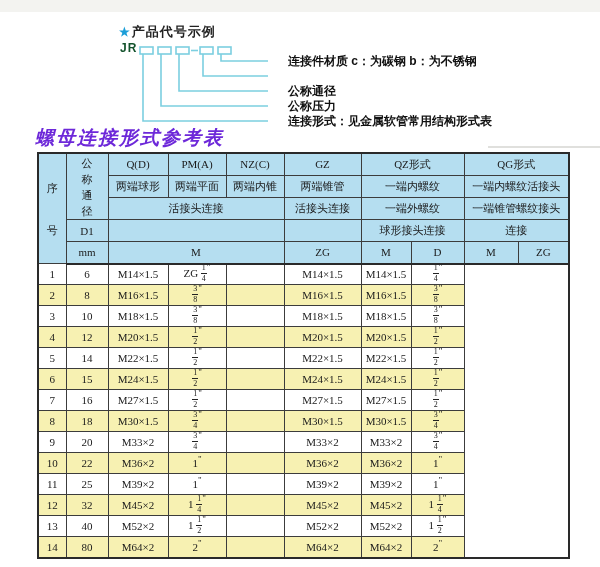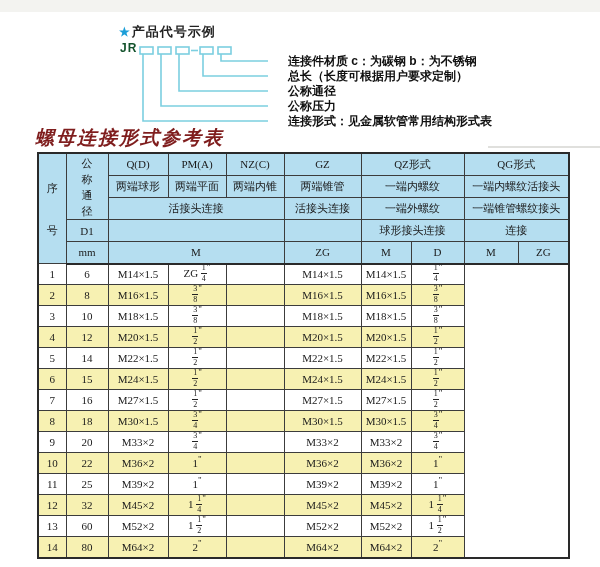--- a/index.html
+++ b/index.html
@@ -16,21 +16,21 @@
   #diagram-heading .star { color:#1b9ed8; font-size:12px; margin-right:1px; }
   #jr-prefix { position:absolute; left:120px; top:41px; font-family:"Liberation Sans", sans-serif;
                font-weight:bold; font-size:12px; color:#14532d; letter-spacing:1px; }
   #code-svg { position:absolute; left:115px; top:42px; }
   .diag-label { position:absolute; left:270px; height:14px; line-height:14px;
                 font-family:"Liberation Sans", sans-serif; font-weight:bold; font-size:12px; color:#111;
                 white-space:nowrap;margin-left:18px; }
 
   
   #table-title { position:absolute; left:35px; top:125px; font-family:"DejaVu Serif", serif;
-                 font-weight:bold; font-style:italic; font-size:19px; letter-spacing:2px; color:#7f1d1d; }
+                 font-weight:bold; font-style:italic; font-size:19px; letter-spacing:2px; color:#6d28d9; }
 
   
   #ref-table { position:absolute; left:37px; top:152px; border-collapse:collapse; table-layout:fixed;
                font-size:11px; }
   #ref-table th, #ref-table td { border:1px solid #3c3c3c; text-align:center; vertical-align:middle;
                padding:0; overflow:hidden; font-weight:normal; }
   #ref-table { border:2px solid #2a2a2a; }
   #ref-table thead th { background:#b5def0; }
   #ref-table thead tr { height:22px; }
   #ref-table thead tr:last-child th { border-bottom:2px solid #2a2a2a; }
@@ -71,21 +71,20 @@
       <rect x="103" y="5" width="13" height="7"></rect>
       <polyline points="106,12 106,19 153,19"></polyline>
       <polyline points="88,12 88,34 153,34"></polyline>
       <polyline points="64,12 64,49 153,49"></polyline>
       <polyline points="46,12 46,64 153,64"></polyline>
       <polyline points="28,12 28,79 153,79"></polyline>
     </g>
   </svg>
 
   <div class="diag-label" style="top:54px;">连接件材质   c：为碳钢   b：为不锈钢</div>
-  <div class="diag-label" style="top:69px;">总长（长度可根据用户要求定制）</div>
   <div class="diag-label" style="top:84px;">公称通径</div>
   <div class="diag-label" style="top:99px;">公称压力</div>
   <div class="diag-label" style="top:114px;text-align:right;">连接形式：见金属软管常用结构形式表</div>
 
   <div id="table-title">螺母连接形式参考表</div>
 
   <table id="ref-table">
     <colgroup>
       <col style="width:28px">
         <col style="width:42px">
@@ -260,21 +259,21 @@
           <td>32</td>
           <td>M45×2</td>
           <td><span class="whole">1</span> <span class="frac"><span class="fn">1</span><span class="fd">4</span></span><span class="inch">"</span></td>
           <td></td>
           <td>M45×2</td>
           <td>M45×2</td>
           <td><span class="whole">1</span> <span class="frac"><span class="fn">1</span><span class="fd">4</span></span><span class="inch">"</span></td>
         </tr>
         <tr>
           <td>13</td>
-          <td>60</td>
+          <td>40</td>
           <td>M52×2</td>
           <td><span class="whole">1</span> <span class="frac"><span class="fn">1</span><span class="fd">2</span></span><span class="inch">"</span></td>
           <td></td>
           <td>M52×2</td>
           <td>M52×2</td>
           <td><span class="whole">1</span> <span class="frac"><span class="fn">1</span><span class="fd">2</span></span><span class="inch">"</span></td>
         </tr>
         <tr class="alt">
           <td>14</td>
           <td>80</td>

